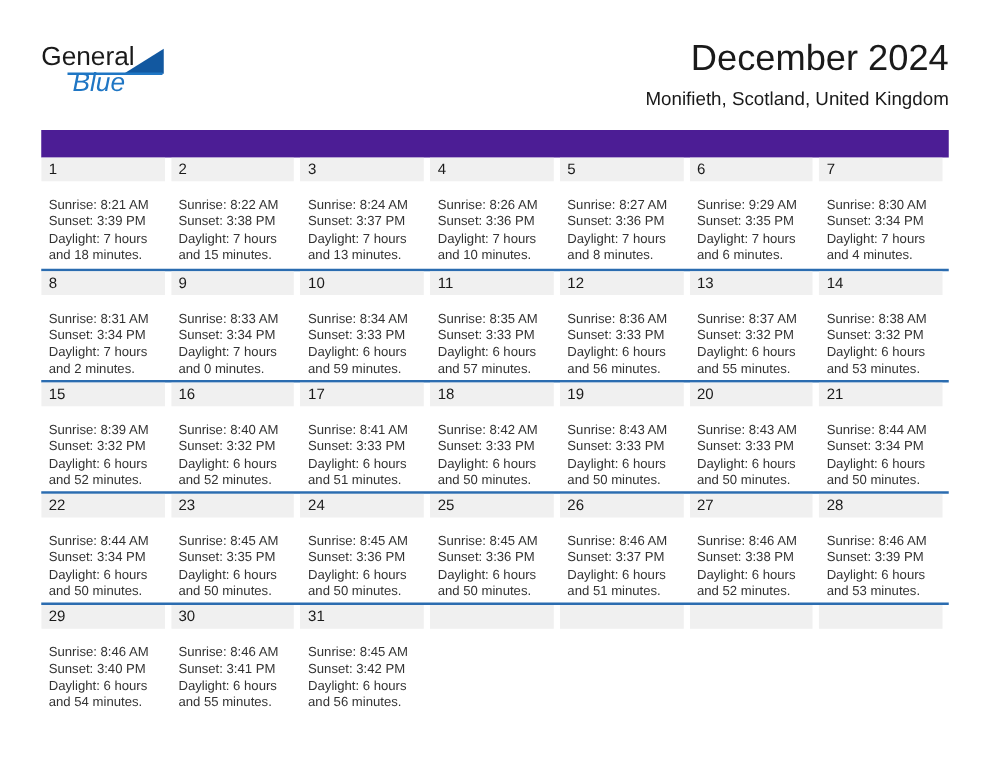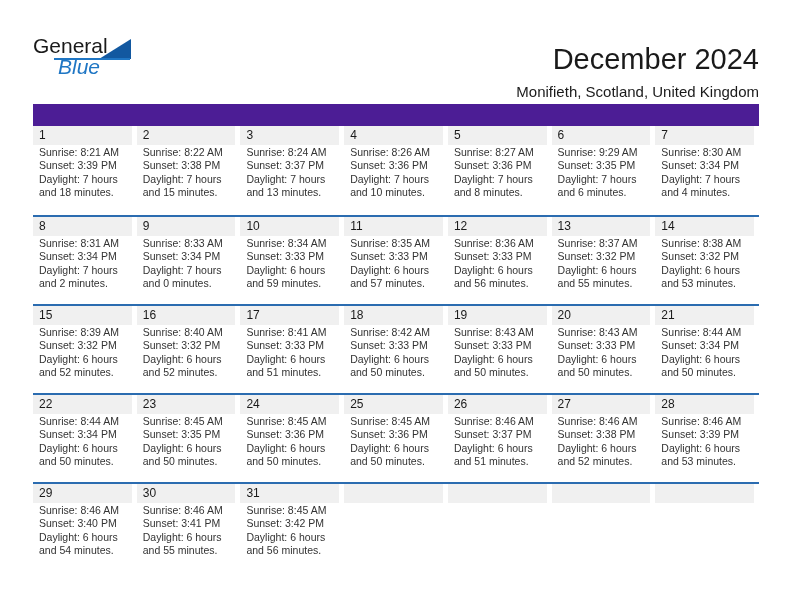--- a/index.html
+++ b/index.html
@@ -79,21 +79,20 @@
     position: absolute;
     right: 0;
     top: 0;
     text-align: right;
   }
   .month-title {
     font-size: 29px;
     color: #1a1a1a;
     line-height: 34px;
     white-space: nowrap;
-    margin-top: 12px;
   }
   .location {
     font-size: 15px;
     color: #1a1a1a;
     line-height: 20px;
     margin-top: 6px;
     white-space: nowrap;
     text-align: right;
   }
 
@@ -146,21 +145,21 @@
     line-height: 19px;
     padding-left: 6px;
     color: #1a1a1a;
     box-sizing: border-box;
   }
   .day-cell.empty .day-number {
     background: #f0f0f0;
   }
 
   .day-info {
-    padding: 1px 0 0 6px;
+    padding: 13px 0 0 6px;
     font-size: 10.5px;
     line-height: 13.4px;
     color: #333333;
   }
   .day-info div {
     white-space: nowrap;
   }
 </style>
 </head>
 <body>

